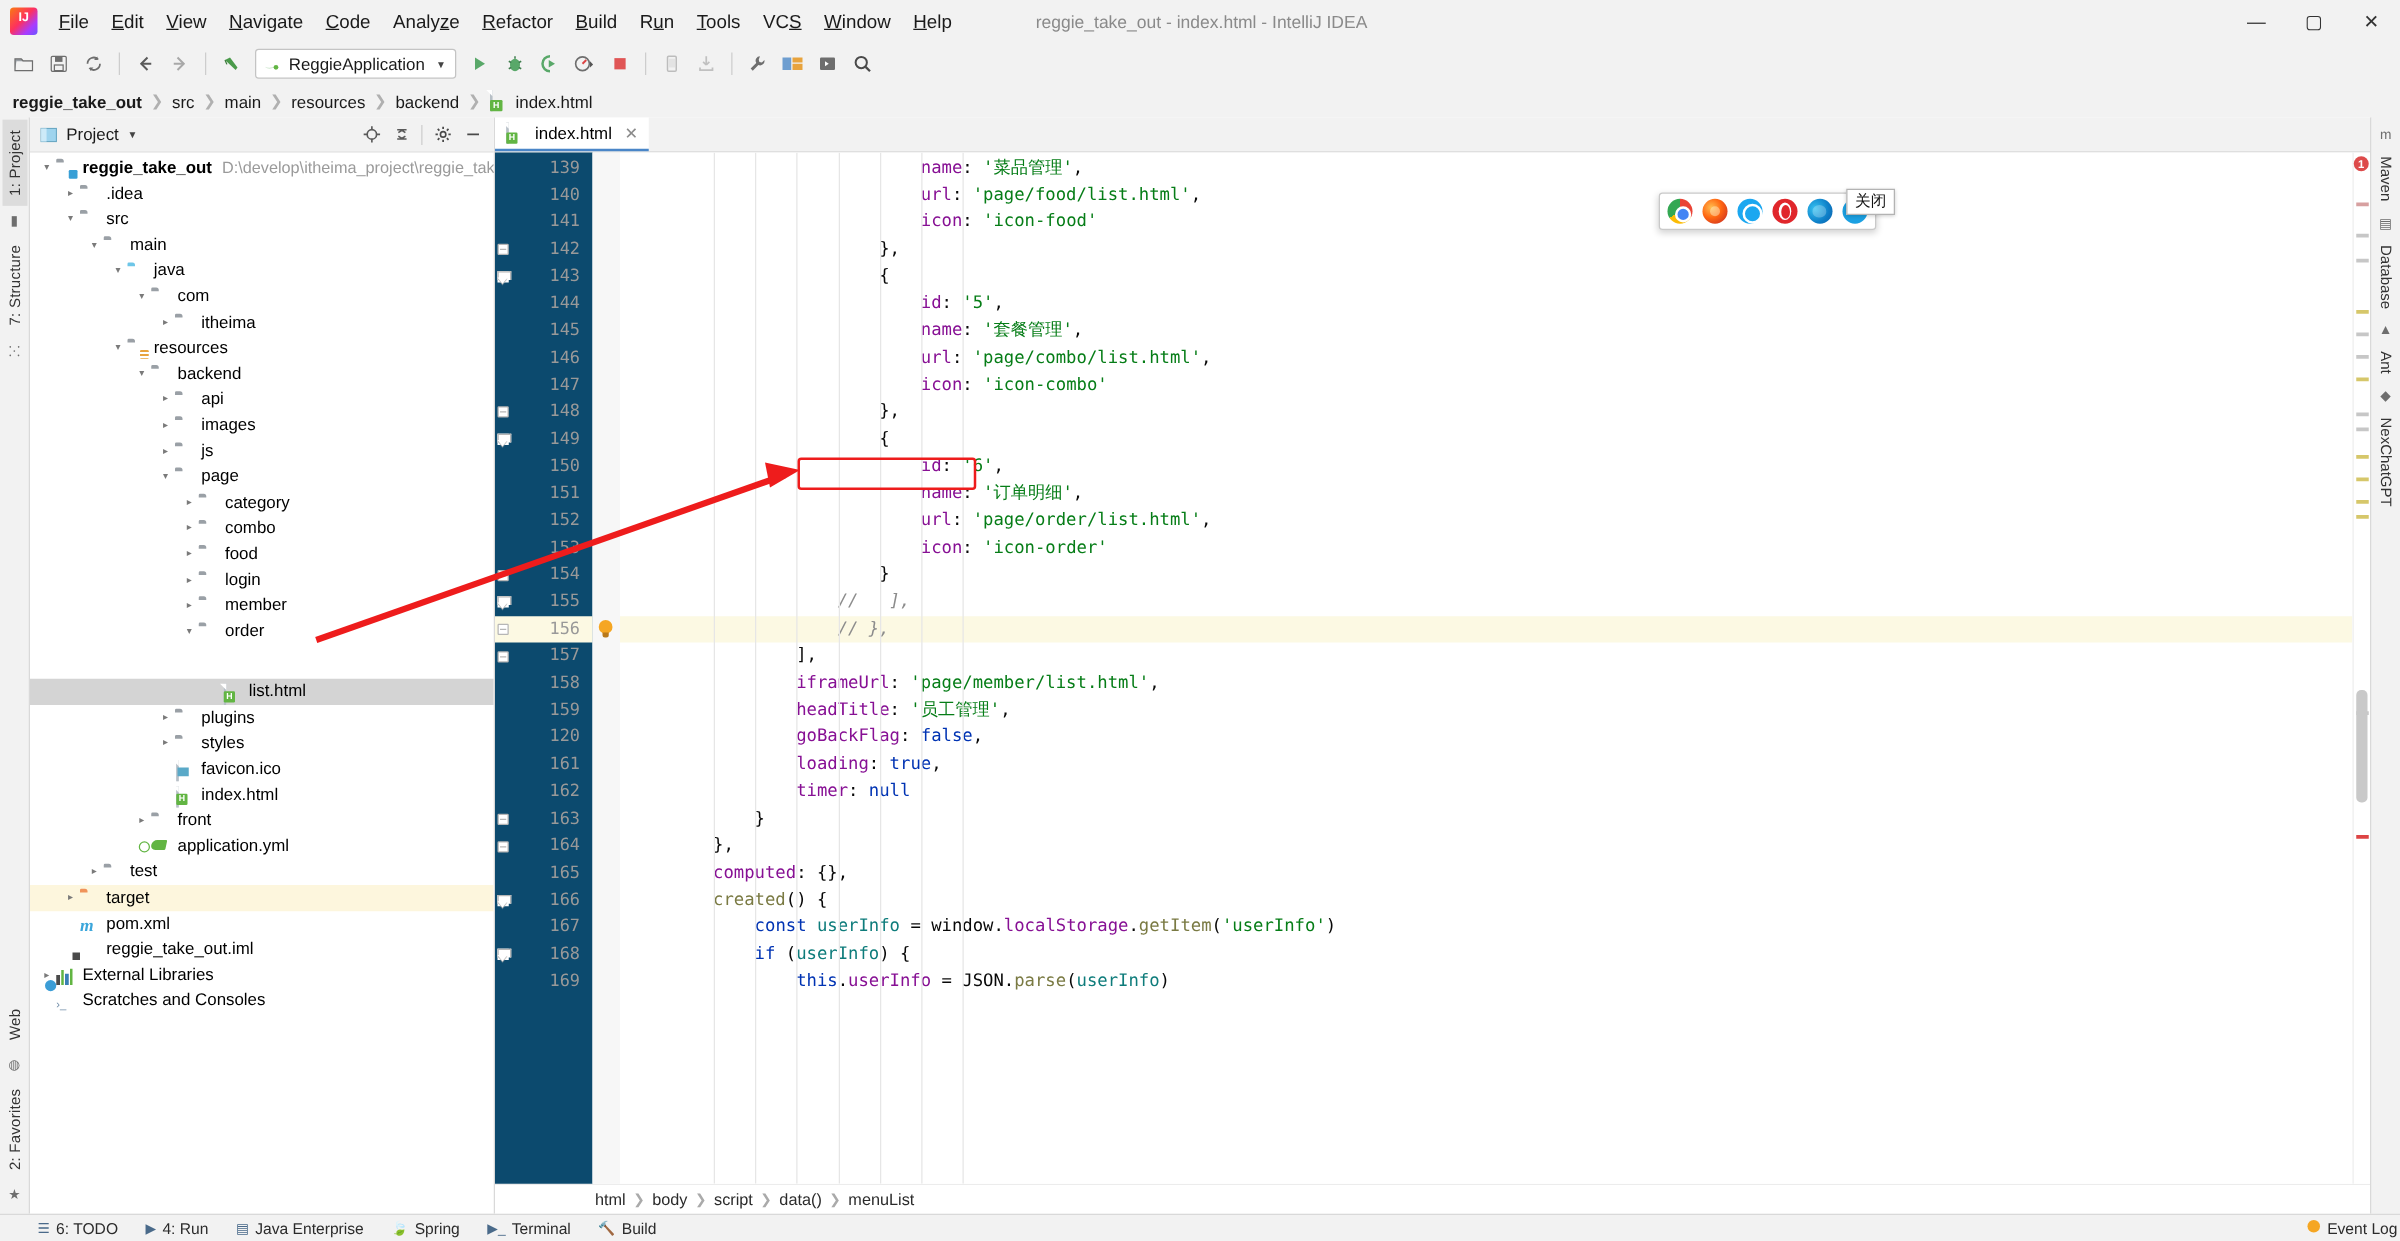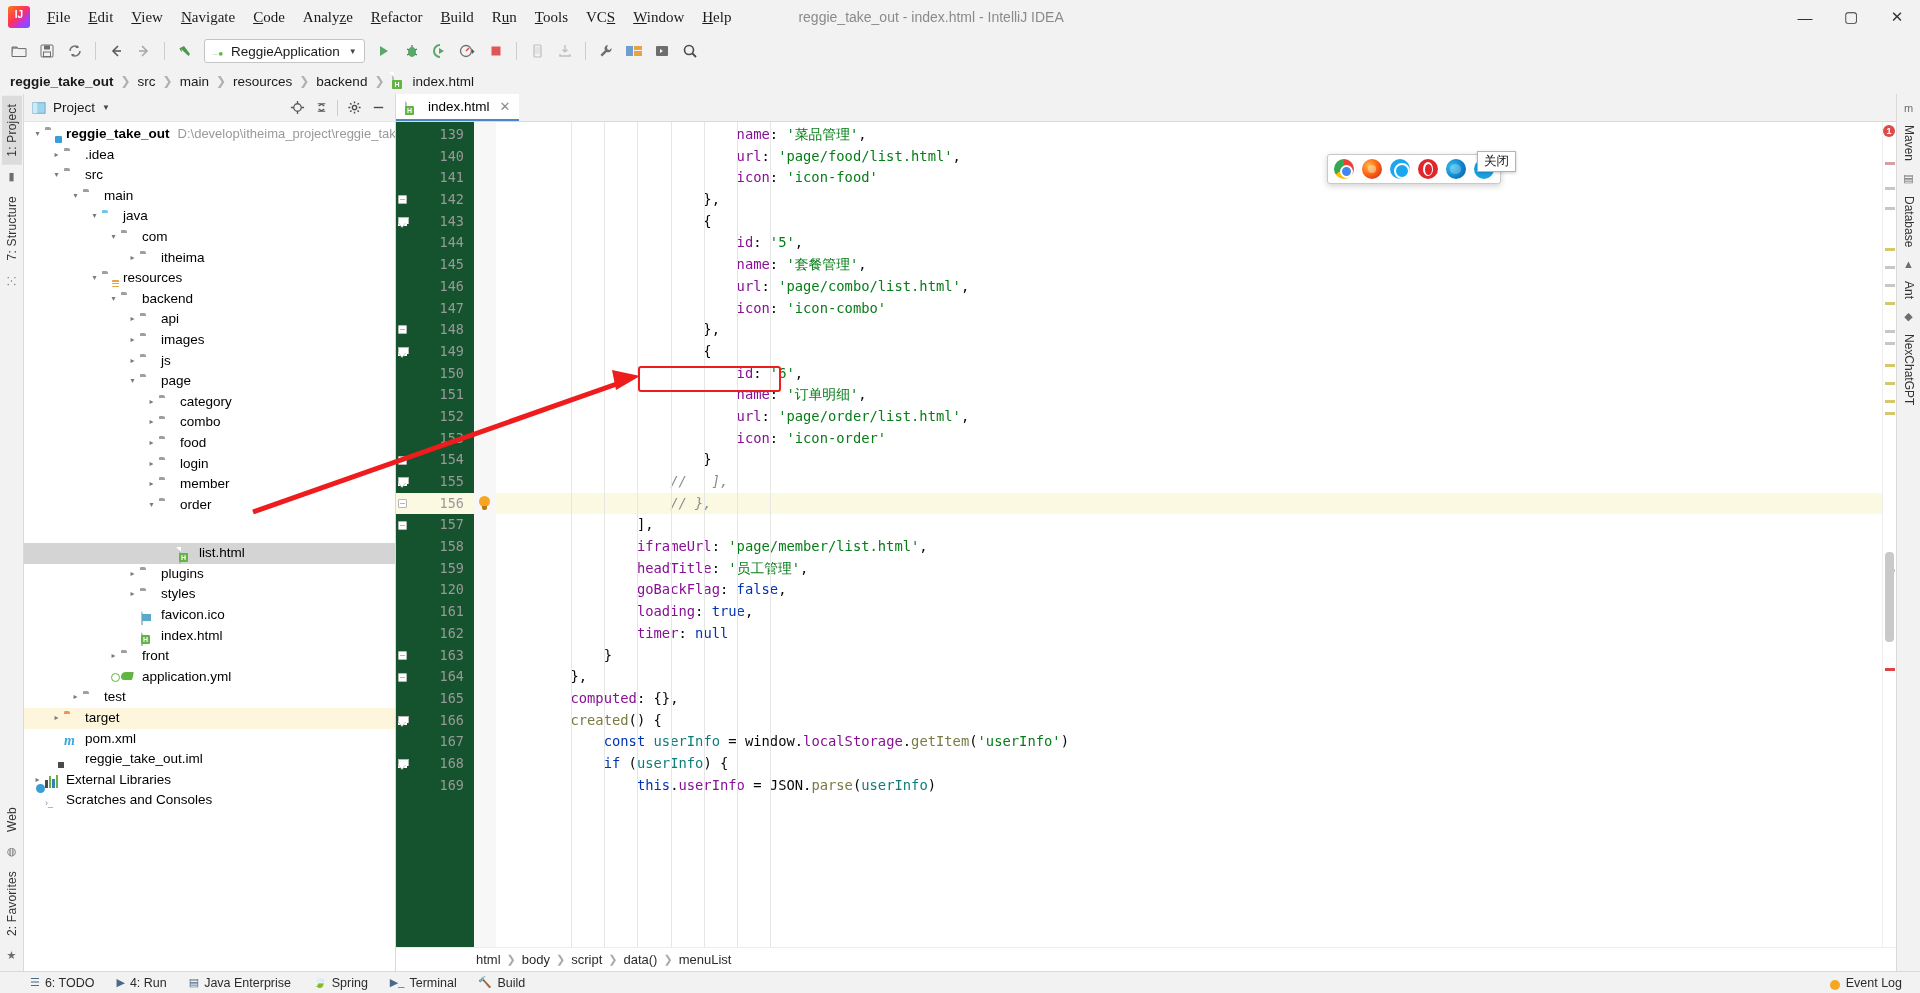--- a/index.html
+++ b/index.html
@@ -22,21 +22,21 @@
     width: 22px; height: 22px; margin-left: 8px; margin-right: 8px;
     border-radius: 3px; position: relative;
     background: linear-gradient(135deg,#f97a12 0%,#fe315d 45%,#a93bff 75%,#6b57ff 100%);
     flex: 0 0 auto;
   }
   .ij-logo::after {
     content: "IJ"; position: absolute; left: 0; right: 0; top: 3px;
     font-size: 10px; font-weight: bold; color: #fff; text-align: center;
     font-family: "Liberation Sans", sans-serif;
   }
-  .menu { display: flex; align-items: flex-start; font-family: Liberation Serif, serif; }
+  .menu { display: flex; align-items: flex-start; }
   .menu-item {
     padding: 4px 9px; font-size: 15px; color: #1a1a1a; cursor: default; white-space: nowrap;
   }
   .menu-item u { text-decoration: underline; }
   .win-title {
     margin-left: 58px; font-size: 14px; color: #8a8a8a; white-space: nowrap;
   }
   .win-controls {
     position: absolute; right: 0; top: 0; height: 34px; display: flex; align-items: center;
   }
@@ -160,21 +160,21 @@
   .editor-area { flex: 1; display: flex; flex-direction: column; min-width: 0; background: #fff; }
   .tabs { height: 28px; background: #f2f2f2; display: flex; align-items: stretch; border-bottom:1px solid #d9d9d9;}
   .tab {
     display: flex; align-items: center; gap: 6px; padding: 0 9px 0 8px;
     background: #fff; border-bottom: 2px solid #4a86c8; font-size: 13.5px;
   }
   .tab .closex { color:#8b8b8b; font-size:13px; margin-left:4px; }
 
   .editor-wrap { flex:1; display:flex; min-height:0; position:relative; }
   .gutter {
-    width: 78px; background:#14532d; border-right:0; flex:0 0 78px;
+    width: 78px; background:#0c4a6e; border-right:0; flex:0 0 78px;
     font-family:"DejaVu Sans Mono", monospace; font-size:13.5px; color:#999;
     text-align:right; padding-top:2px; user-select:none; position:relative;
   }
   .gutter .gln { height:21.7px; line-height:21.7px; padding-right:10px; }
   .gutter .gln.cur { background:#fcf9e3; }
   .foldmark {
     position:absolute; width:9px; height:9px; left:2px;
     border:1px solid #b6b6b6; background:#fff;
   }
   .foldmark.open { border-radius:1px; }
@@ -238,21 +238,21 @@
   }
   .editor-crumbs .sep { color:#aaa; margin:0 6px; font-size:11px;}
 
   
   .statusbar {
     height:22px; background:#f2f2f2; border-top:1px solid #d9d9d9;
     display:flex; align-items:center; font-size:12.5px; color:#2b2b2b; padding-left:30px; gap:22px;
     position:relative;
   }
   .sb-item{ display:flex; align-items:center; gap:5px; }
-  .sb-right{ position:absolute; right:18px; display:flex; align-items:flex-end; gap:6px;}
+  .sb-right{ position:absolute; right:2px; display:flex; align-items:flex-start; gap:6px;}
   .sb-dot { width:10px;height:10px;border-radius:50%;background:#f5a623; }
 
   
   .browser-popup {
     position:absolute; display:flex; align-items:center; gap:8px;
     background:#fff; border:1px solid #c9c9c9; border-radius:3px;
     padding:4px 6px; box-shadow:0 2px 6px rgba(0,0,0,.18);
   }
   .bicon { width:20px; height:20px; border-radius:50%; position:relative; }
   .bi-chrome { background: conic-gradient(#ea4335 0 33%, #fbbc05 33% 66%, #34a853 66% 100%); }

